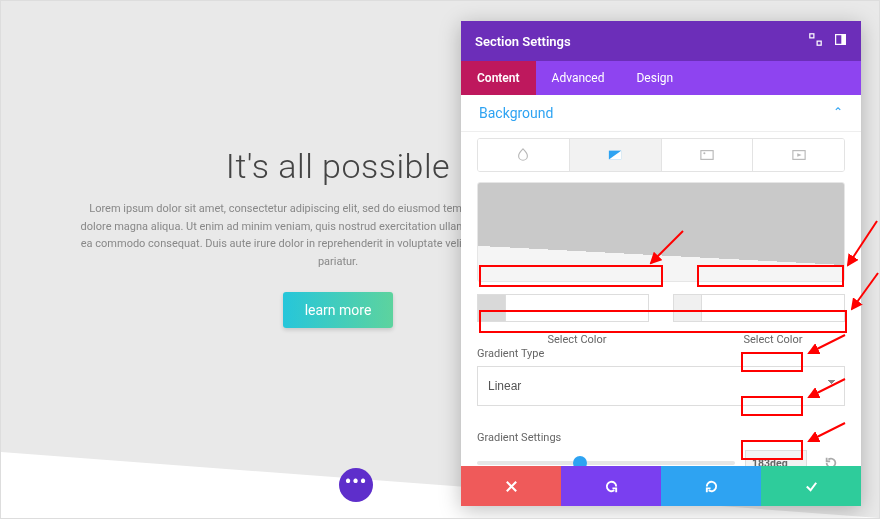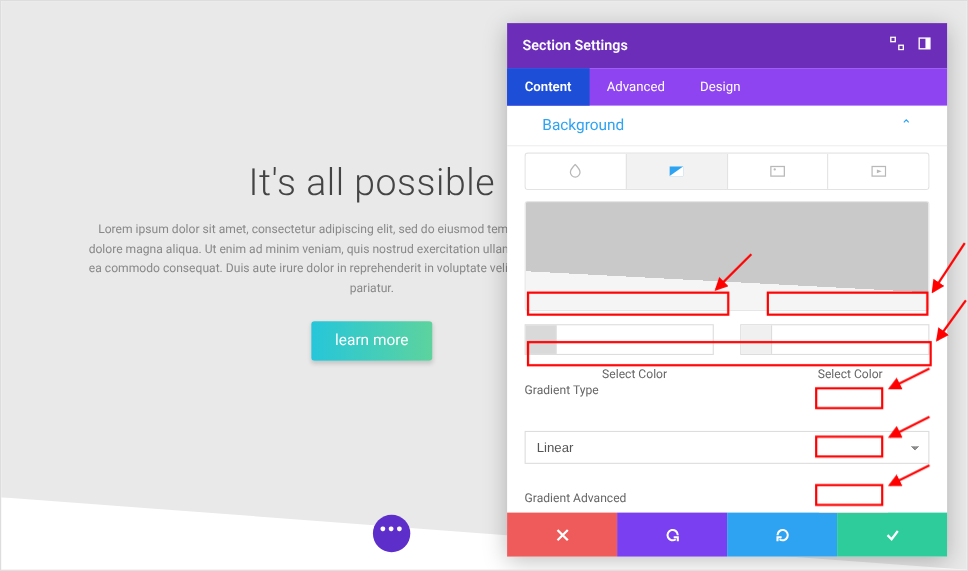--- a/index.html
+++ b/index.html
@@ -84,24 +84,24 @@
   }
   .panel-header .icons { display:flex; gap:12px; }
   .panel-header .icons svg { width:13px; height:13px; fill:#fff; }
   .tabs {
     background: #8e44f0;
     display: flex;
     color: #fff;
     font-size: 12px;
   }
   .tabs .tab { padding: 10px 16px; cursor: pointer; }
-  .tabs .tab.active { background: #1d4ed8; font-weight:600; }
+  .tabs .tab.active { background: #be185d; font-weight:600; }
   .accordion-row {
     display:flex; justify-content:space-between; align-items:flex-start;
-    padding: 10px 32px;
+    padding: 10px 18px;
     color: #2ea3f2; font-size: 14px;
     border-bottom: 1px solid #eee;
   }
   .accordion-row .chev { color:#2ea3f2; font-size:12px; }
   .body {
     flex: 1;
     overflow-y: auto;
     padding: 0 16px 14px 16px;
     position: relative;
   }
@@ -127,28 +127,27 @@
   .color-picker {
     flex:1; display:flex; align-items:stretch; border:1px solid #ddd; height:28px;
     font-size:11px; color:#666; cursor:pointer;
   }
   .color-picker .sw { width:28px; background:#d9d9d9; border-right:1px solid #ddd; }
   .color-picker .lbl { flex:1; display:flex; align-items:center; justify-content:center;margin-top:44px; }
   .field-label {
     font-size: 11px; color: #666; margin-top: 25px; margin-bottom: 6px; display:block;
   }
   .select {
-    width:100%; height:30px; border:1px solid #ddd; background:#fff;
+    width:100%; height:40px; border:1px solid #ddd; background:#fff;
     font-size:12px; color:#555; padding:0 10px;
     appearance:none; -webkit-appearance:none;
     background-image: linear-gradient(45deg, transparent 50%, #888 50%), linear-gradient(135deg, #888 50%, transparent 50%);
     background-position: calc(100% - 12px) 13px, calc(100% - 8px) 13px;
     background-size: 4px 4px, 4px 4px;
     background-repeat: no-repeat;
-    margin-top: 25px;
   }
   .slider-row {
     display:flex; align-items:center; gap:10px;
   }
   .slider {
     flex:1; height:4px; background:#e6e6e6; border-radius:2px; position:relative;
   }
   .slider .thumb {
     position:absolute; top:50%; width:14px; height:14px; border-radius:50%;
     background:#2ea3f2; transform:translate(-50%,-50%);
@@ -252,21 +251,21 @@
         <div class="sw" style="background:#f0f0f0"></div>
         <div class="lbl">Select Color</div>
       </div>
     </div>
 
     <label class="field-label">Gradient Type</label>
     <select class="select">
       <option>Linear</option>
     </select>
 
-    <label class="field-label">Gradient Advanced</label>
+    <label class="field-label">Gradient Settings</label>
     <div class="slider-row">
       <div class="slider">
           <div class="thumb" style="left:40%"></div>
         </div>
       <div class="value-box">183deg</div>
       <div class="reset-btn">
           <svg viewBox="0 0 16 16">
             <path d="M3 8 a5 5 0 1 0 2 -4 M3 2 v4 h4"></path>
           </svg>
         </div>

